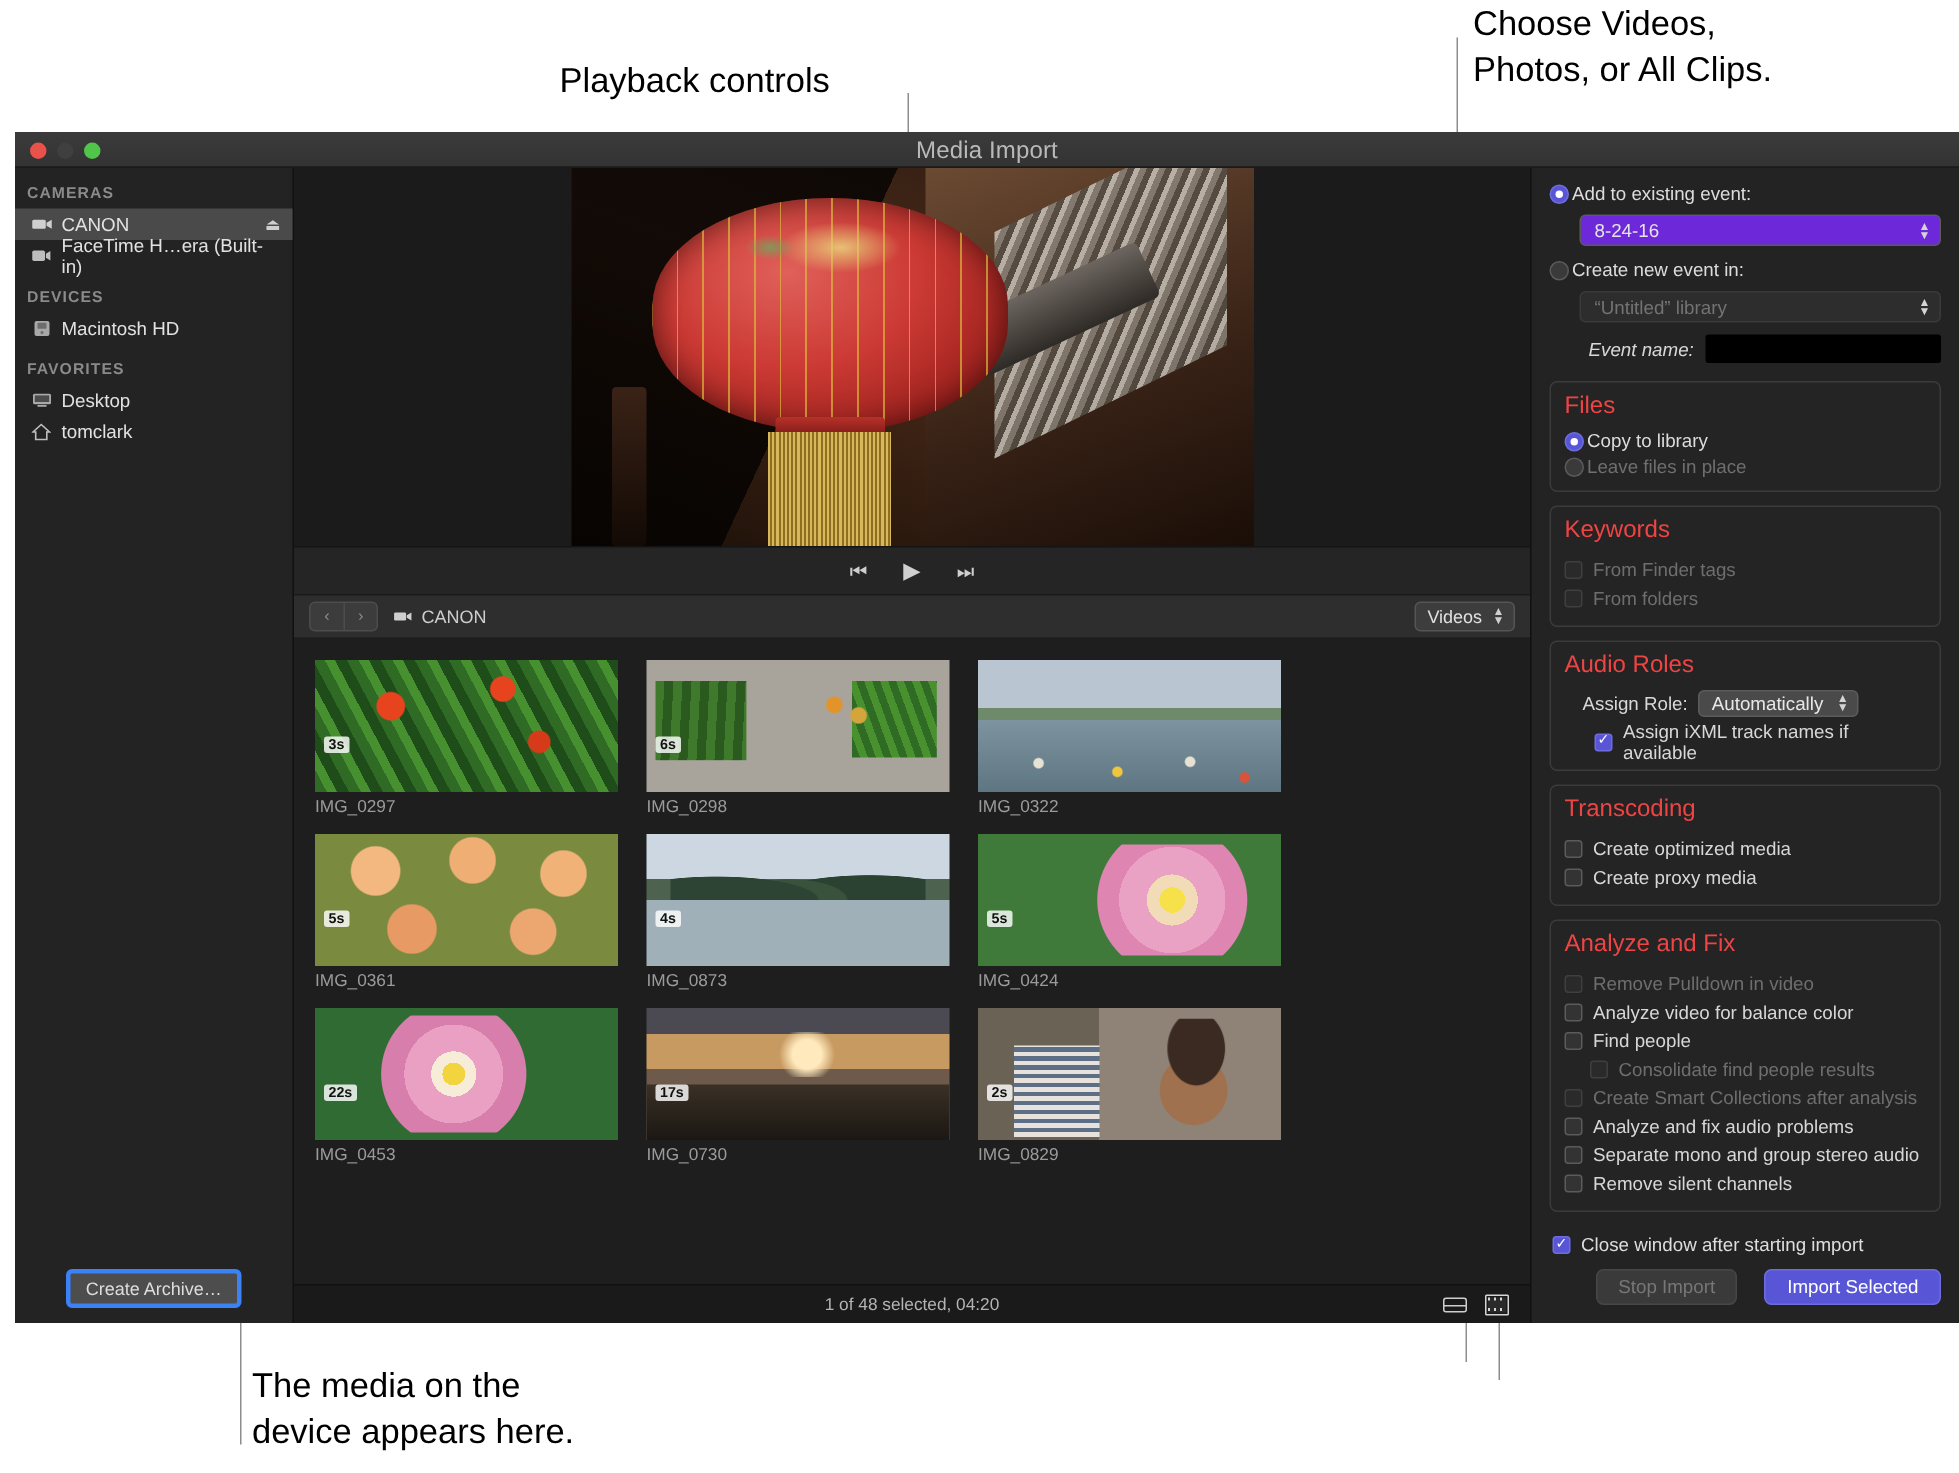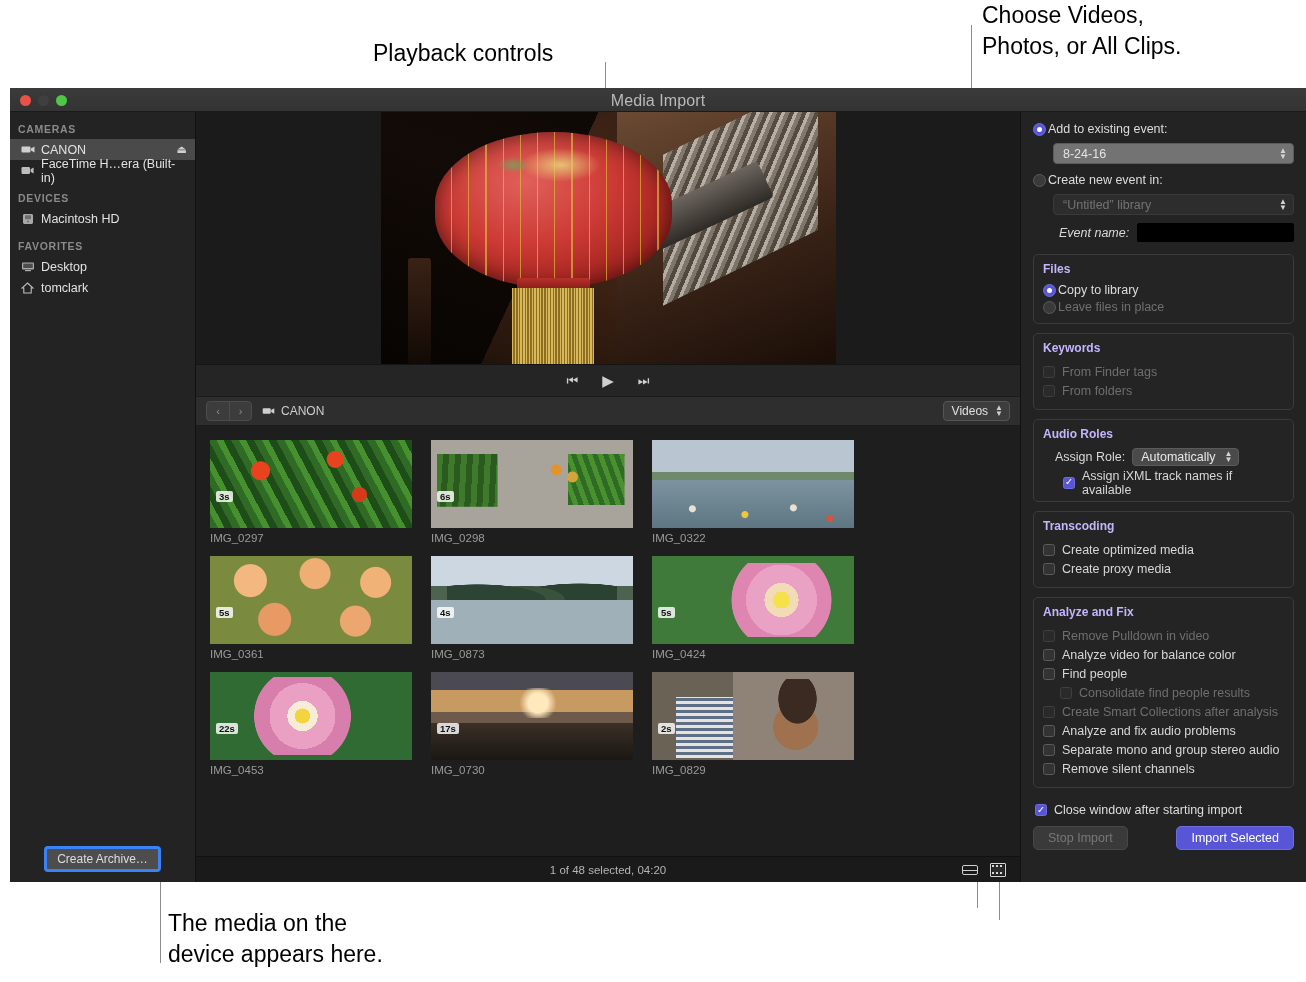--- a/index.html
+++ b/index.html
@@ -234,54 +234,54 @@
     border-left: 1px solid #111; padding: 10px 12px 8px 12px;
     display:flex; flex-direction:column;
   }
   .radio-row { display:flex; align-items:center; gap:2px; color:#dcdcdc; font-size:12.5px; margin-bottom:5px;}
   .radio-row.dim { color:#6f6f6f; }
   .radio { width:13px; height:13px; border-radius:50%; border:1px solid #5b5b5b; background:#3a3a3a; flex:none;
     display:flex; align-items:center; justify-content:center; }
   .radio.on { background:#5856d6; border-color:#6f6dde; }
   .radio.on:after { content:""; width:5px; height:5px; border-radius:50%; background:#fff; }
   .select {
-    display:flex; align-items:center; background:#737373; border:1px solid #5b5b5b;
+    display:flex; align-items:center; background:#6d28d9; border:1px solid #5b5b5b;
     border-radius:4px; color:#e4e4e4; font-size:12.5px; height:21px; padding:0 6px 0 9px;
     margin: 2px 0 9px 20px;
   }
   .select.dim { background:#2d2d2d; border-color:#3a3a3a; color:#737373; }
   .select .lbl { flex:1; }
   .steppers { display:flex; flex-direction:column; line-height:6px; font-size:8px; color:#d4d4d4;}
   .field-row { display:flex; align-items:center; gap:8px; margin: 0 0 12px 0; }
   .field-label { color:#d8d8d8; font-size:12.5px; margin-left:26px;font-style:italic; }
   .field-input { flex:1; height:19px; background:#000; border:1px solid #000; border-radius:2px; }
 
   .group {
     border:1px solid #3b3b3b; border-radius:5px; padding:7px 9px 9px 9px; margin-bottom:9px;
     background:#242424;
   }
-  .group-title { color:#c4b5fd; font-size:12px; font-weight:bold; margin-bottom:7px; }
+  .group-title { color:#ef4444; font-size:16px; font-weight:normal; margin-bottom:7px; }
   .chk-row { display:flex; align-items:center; gap:7px; color:#d7d7d7; font-size:12.5px; height:19px;}
   .chk-row.dim { color:#6e6e6e; }
   .chk-row.indent { padding-left:17px; }
   .chk { width:12px; height:12px; border:1px solid #5b5b5b; border-radius:2.5px; background:#333; flex:none;
     display:flex; align-items:center; justify-content:center; }
   .chk.dim { border-color:#3f3f3f; background:#2a2a2a; }
   .chk.on { background:#5856d6; border-color:#6f6dde; }
   .chk.on:after { content:"✓"; color:#fff; font-size:9.5px; line-height:1; margin-top:-1px;}
   .inline-row { display:flex; align-items:center; gap:7px; margin-bottom:7px; }
   .inline-label { color:#d8d8d8; font-size:12.5px; margin-left:12px;}
   .popup-sm {
     display:inline-flex; align-items:center; gap:9px; background:#4a4a4a;
     border:1px solid #5b5b5b; border-radius:4px; color:#e8e8e8; font-size:12.5px;
     padding:1px 6px 1px 8px;
   }
   #closewin-row { display:flex; align-items:center; gap:7px; color:#dedede; font-size:12.5px;
     margin: 6px 0 9px 2px; }
-  #btn-row { display:flex; gap:4px; justify-content:space-between; }
+  #btn-row { display:flex; gap:18px; justify-content:flex-end; }
   .btn { border-radius:5px; font-size:12.5px; padding:4px 14px; border:1px solid transparent; }
   .btn.disabled { background:#3a3a3a; color:#777; border-color:#474747; }
   .btn.primary { background:#5856d6; color:#fff; border-color:#6f6dde; }
 </style>
 </head>
 <body>
 
 <div id="root">
 
   <div class="callout" style="left:373px; top:38px;">Playback controls</div>

